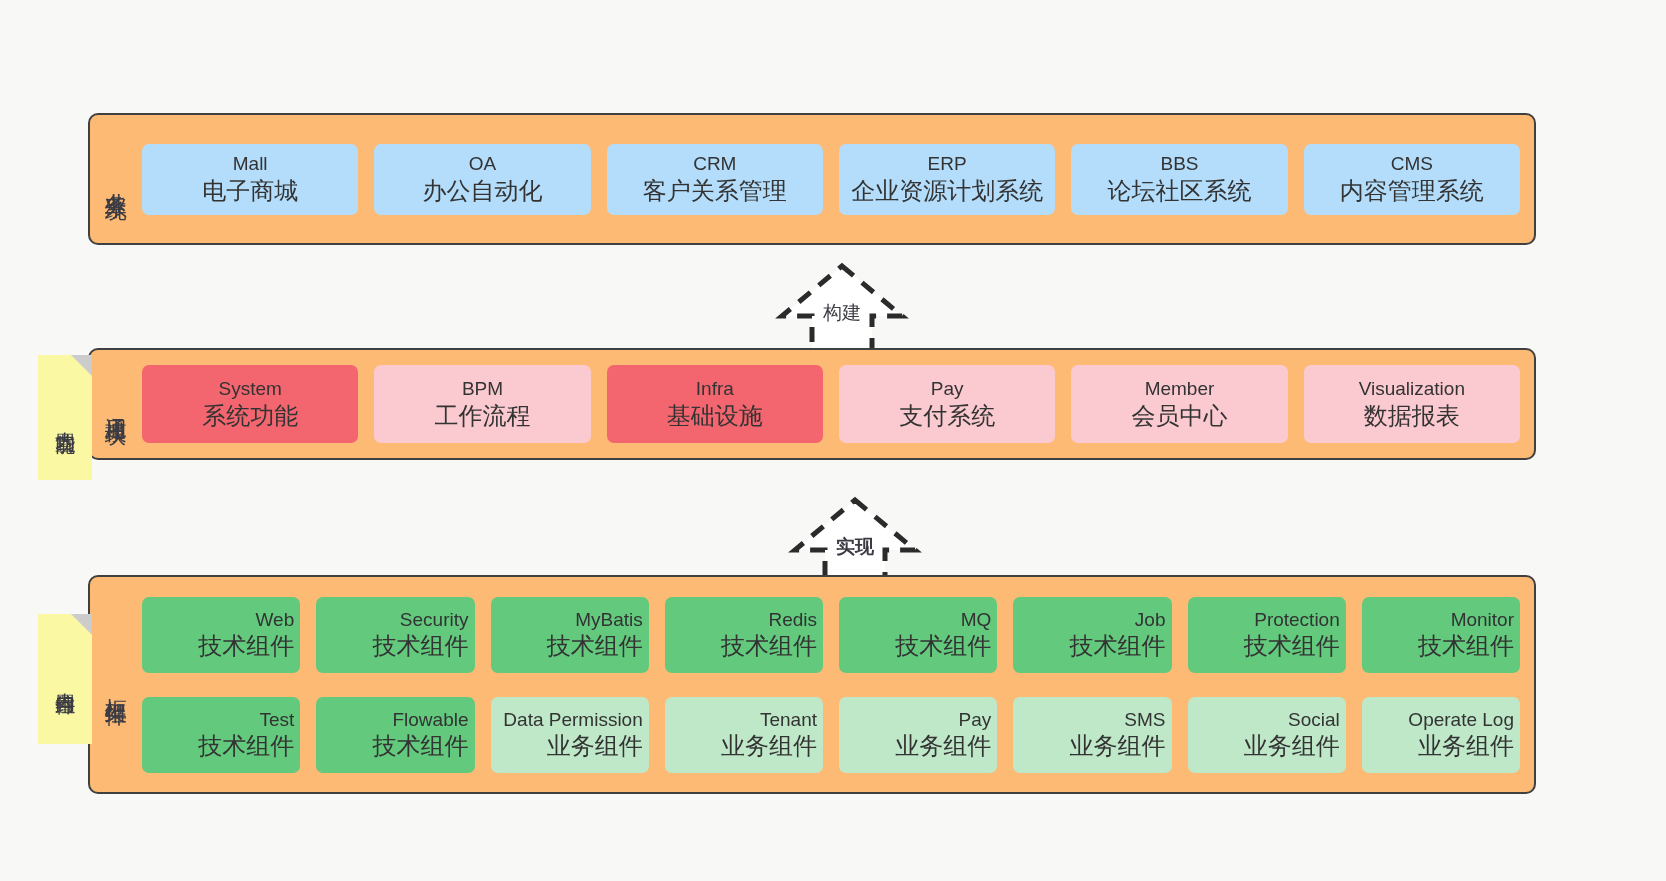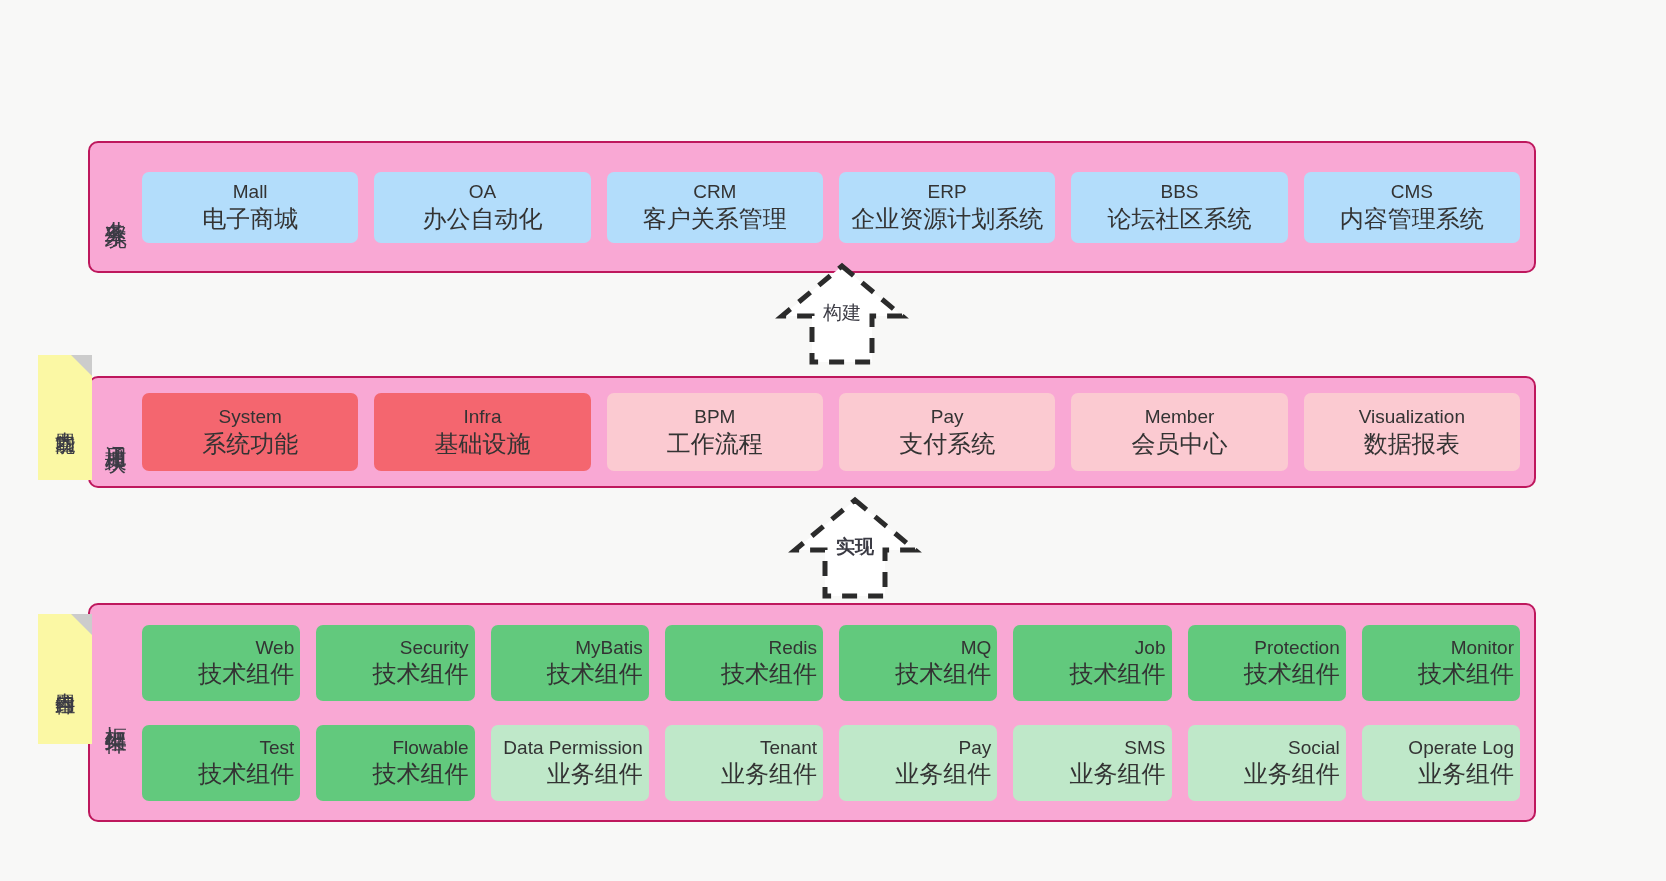--- a/index.html
+++ b/index.html
@@ -18,27 +18,26 @@
   .canvas {
     position: absolute;
     left: 0; top: 0;
     width: 1666px;
     height: 881px;
   }
 
   
   .tier {
     position: absolute;
-    background: #f9a8d4;
-    border: 2px solid #be185d;
+    background: #fdba74;
+    border: 2px solid #404040;
     border-radius: 10px;
     box-sizing: border-box;
     display: flex;
     align-items: stretch;
-    margin-top: 28px;
   }
   .tier-label {
     width: 52px;
     flex: 0 0 52px;
     display: flex;
     align-items: center;
     justify-content: center;
     font-size: 22px;
     line-height: 1.16;
     color: #3b3b44;
@@ -187,27 +186,27 @@
   </div>
 
   <div class="tier" id="tier-modules">
     <div class="tier-label">通用模块</div>
     <div class="tier-body">
       <div class="row">
         <div class="card red">
           <div class="c-title">System</div>
           <div class="c-sub">系统功能</div>
         </div>
+        <div class="card pink">
+          <div class="c-title">BPM</div>
+          <div class="c-sub">工作流程</div>
+        </div>
         <div class="card red">
           <div class="c-title">Infra</div>
           <div class="c-sub">基础设施</div>
-        </div>
-        <div class="card pink">
-          <div class="c-title">BPM</div>
-          <div class="c-sub">工作流程</div>
         </div>
         <div class="card pink">
           <div class="c-title">Pay</div>
           <div class="c-sub">支付系统</div>
         </div>
         <div class="card pink">
           <div class="c-title">Member</div>
           <div class="c-sub">会员中心</div>
         </div>
         <div class="card pink">

